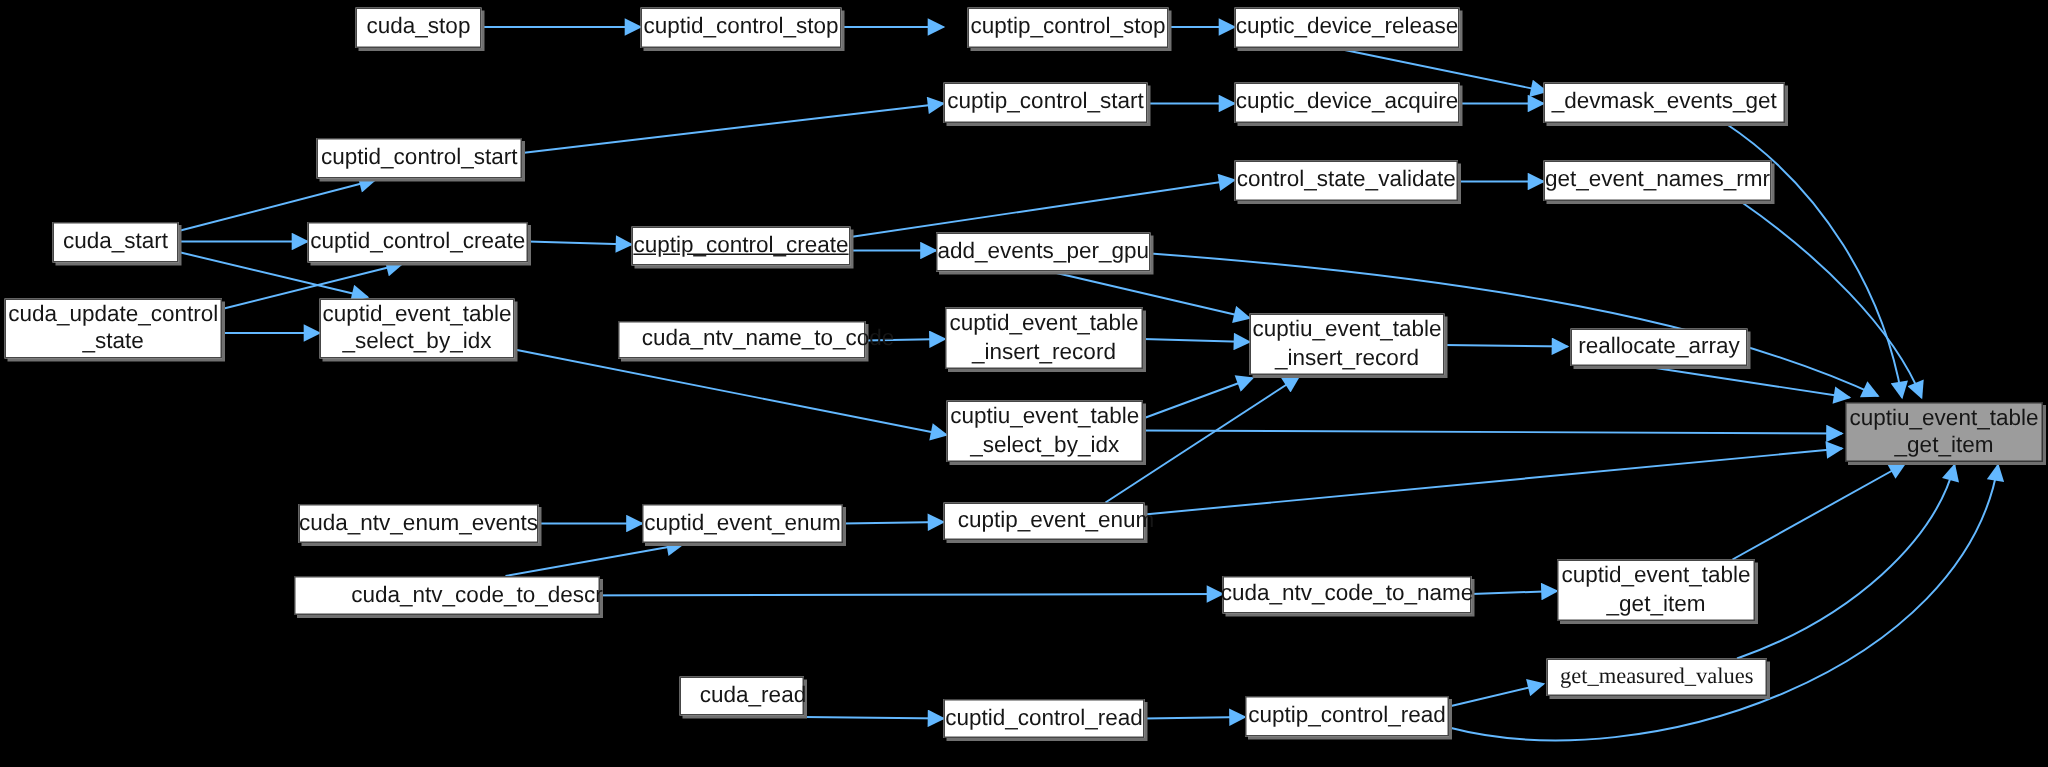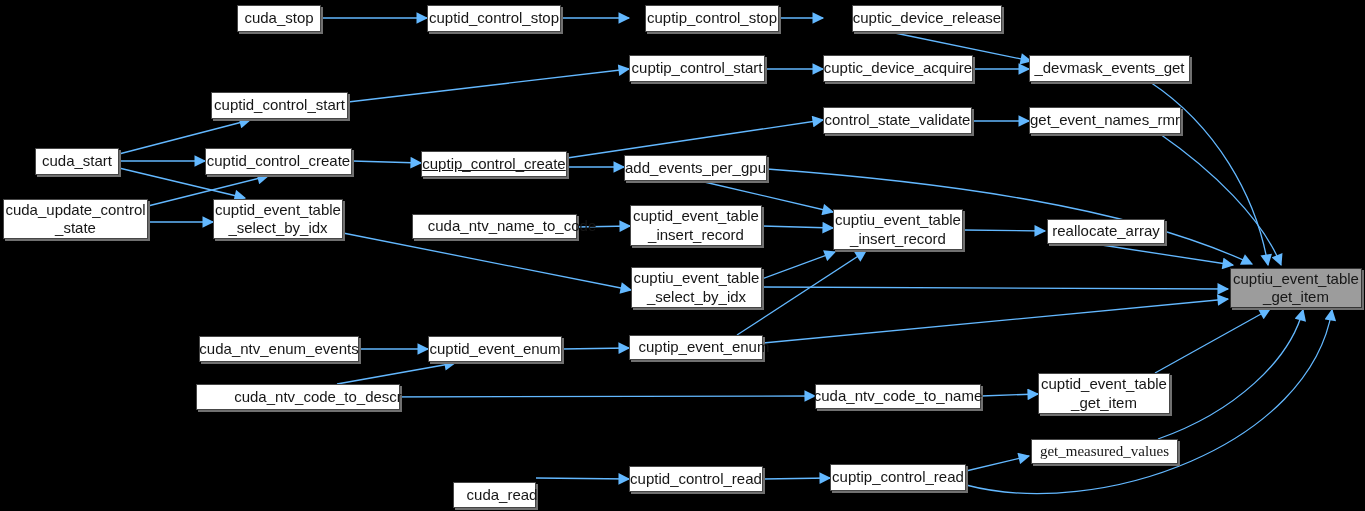--- a/index.html
+++ b/index.html
@@ -102,21 +102,21 @@
   <div id="nodes">
       <div class="node" style="left: 237px; top: 5px; width: 84px; height: 27px;">
         <div class="line">cuda_stop</div>
       </div>
       <div class="node" style="left: 427px; top: 5px; width: 134px; height: 27px;">
         <div class="line">cuptid_control_stop</div>
       </div>
       <div class="node" style="left: 629px; top: 5px; width: 134px; height: 27px; margin-left: 16px;">
         <div class="line">cuptip_control_stop</div>
       </div>
-      <div class="node" style="left: 823px; top: 5px; width: 150px; height: 27px; margin-left: 29px;">
+      <div class="node" style="left: 823px; top: 5px; width: 150px; height: 27px;">
         <div class="line">cuptic_device_release</div>
       </div>
       <div class="node" style="left: 629px; top: 55px; width: 136px; height: 27px;">
         <div class="line">cuptip_control_start</div>
       </div>
       <div class="node" style="left: 823px; top: 55px; width: 150px; height: 27px;">
         <div class="line">cuptic_device_acquire</div>
       </div>
       <div class="node" style="left: 1029px; top: 55px; width: 161px; height: 27px;">
         <div class="line">_devmask_events_get</div>
@@ -187,21 +187,21 @@
       <div class="node" style="left: 815px; top: 384px; width: 166px; height: 25px;">
         <div class="line">cuda_ntv_code_to_name</div>
       </div>
       <div class="node" style="left: 1038px; top: 373px; width: 132px; height: 41px;">
         <div class="line">cuptid_event_table</div>
         <div class="line">_get_item</div>
       </div>
       <div class="node" style="left: 1031px; top: 439px; width: 147px; height: 25px; font-family: Liberation Serif, serif;">
         <div class="line">get_measured_values</div>
       </div>
-      <div class="node" style="left: 453px; top: 482px; width: 83px; height: 26px; padding-left: 15px;">
+      <div class="node" style="left: 453px; top: 451px; width: 83px; height: 26px; padding-left: 15px;">
         <div class="line">cuda_read</div>
       </div>
       <div class="node" style="left: 629px; top: 466px; width: 134px; height: 26px;">
         <div class="line">cuptid_control_read</div>
       </div>
       <div class="node" style="left: 830px; top: 464px; width: 136px; height: 27px;">
         <div class="line">cuptip_control_read</div>
       </div>
     </div>
 </div>

